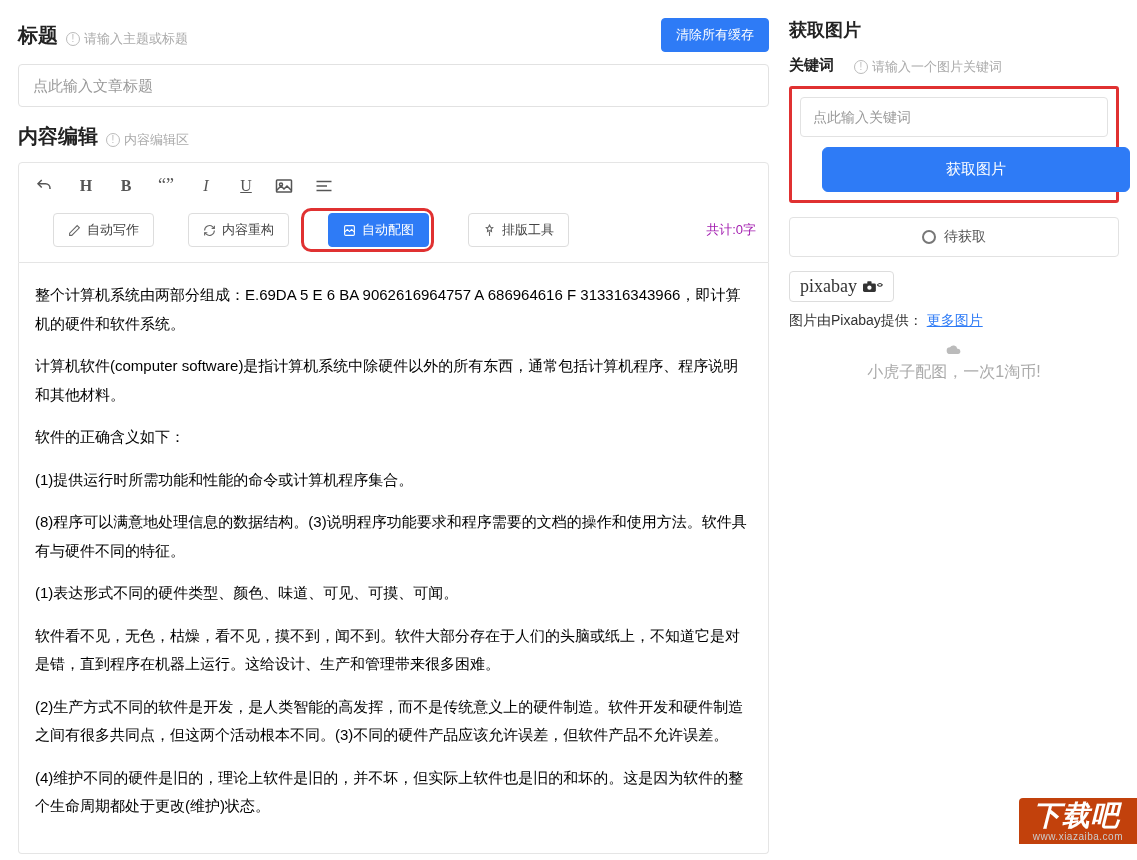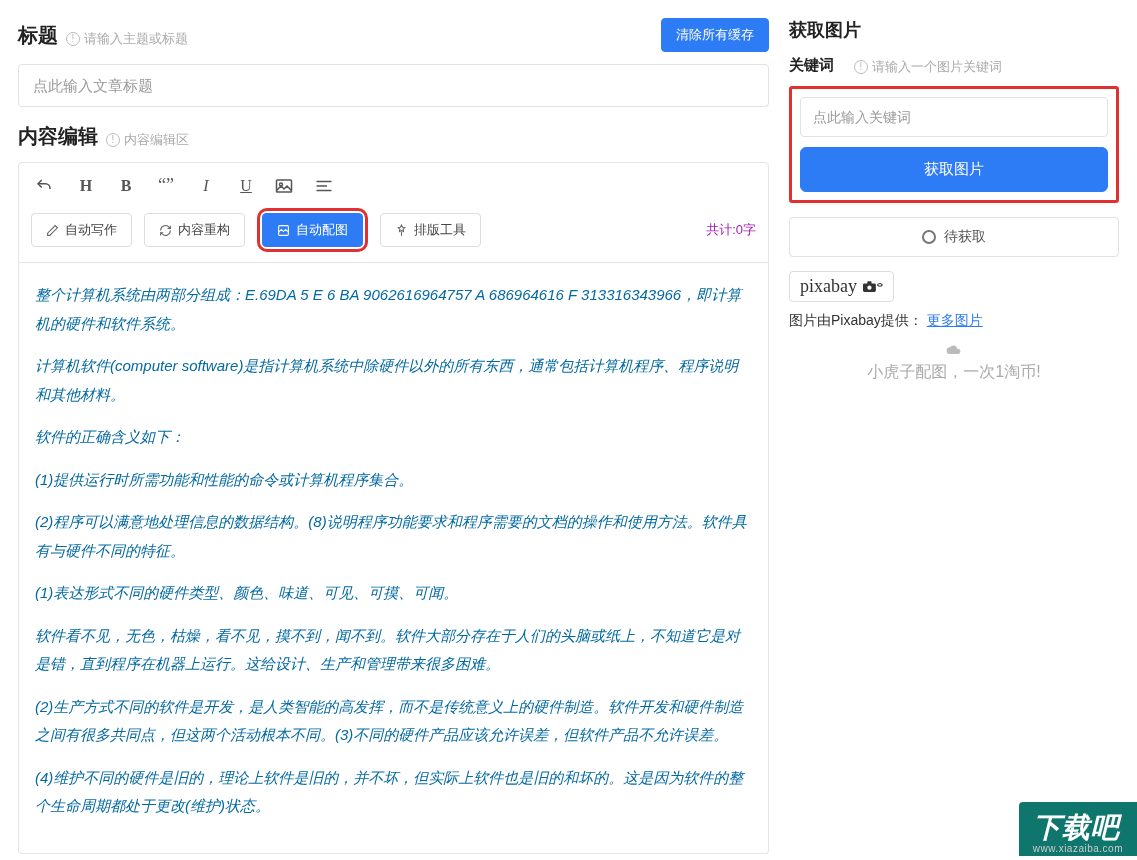--- a/index.html
+++ b/index.html
@@ -7,36 +7,36 @@
 .container { display: flex; padding: 18px 18px 0 18px; gap: 20px; }
 .main { flex: 1; min-width: 0; }
 .sidebar { width: 330px; }
 
 .header-row { display: flex; align-items: center; justify-content: space-between; margin-bottom: 12px; }
 .section-title { display: flex; align-items: baseline; gap: 8px; }
 .section-title h2 { font-size: 20px; font-weight: 600; color: #222; }
 .hint { color: #aaa; font-size: 13px; display: inline-flex; align-items: center; gap: 4px; }
 .hint-icon { display:inline-block; width:14px; height:14px; border:1px solid #bbb; border-radius:50%; font-size:10px; line-height:12px; text-align:center; color:#bbb; }
 
-.btn { display: inline-flex; align-items: center; gap: 6px; border: 1px solid #ddd; background: #fff; padding: 7px 14px; border-radius: 4px; cursor: pointer; font-size: 13px; color: #444; }
+.btn { display: inline-flex; align-items: center; gap: 6px; border: 1px solid #ddd; background: #fff; padding: 7px 14px; border-radius: 4px; cursor: pointer; font-size: 13px; color: #444; margin-left: 22px; }
 .btn-primary { background: #2e7bf6; color: #fff; border-color: #2e7bf6; }
 
 .title-input { width: 100%; border: 1px solid #e2e2e2; border-radius: 4px; padding: 12px 14px; font-size: 15px; color: #555; margin-bottom: 16px; }
 .title-input::placeholder { color: #999; }
 
 .toolbar { border: 1px solid #e5e5e5; border-radius: 4px 4px 0 0; padding: 10px 12px; }
 .fmt-row { display: flex; align-items: center; gap: 18px; padding: 2px 4px 12px 4px; color: #555; }
 .fmt-btn { cursor: pointer; font-size: 16px; color: #555; width: 22px; text-align: center; }
 .btn-row { display: flex; align-items: center; gap: 12px; }
 .btn-row .spacer { flex: 1; }
 .counter { color: #a21caf; font-size: 13px; }
 
 .highlight-red { border: 3px solid #e03131; border-radius: 10px; padding: 2px; display: inline-block; }
 
-.editor { border: 1px solid #e5e5e5; border-top: none; border-radius: 0 0 4px 4px; padding: 18px 16px; font-size: 15px; line-height: 1.9; color: #0369a1; min-height: 520px; font-style: italic; }
+.editor { border: 1px solid #e5e5e5; border-top: none; border-radius: 0 0 4px 4px; padding: 18px 16px; font-size: 15px; line-height: 1.9; color: #000000; min-height: 520px; }
 .editor p { margin-bottom: 14px; }
 
 .sidebar h3 { font-size: 18px; font-weight: 600; margin-bottom: 14px; color: #222; }
 .kw-row { display: flex; align-items: baseline; gap: 20px; margin-bottom: 10px; }
 .kw-row .label { font-size: 15px; font-weight: 600; color: #222; }
 .kw-box { border: 3px solid #e03131; border-radius: 3px; padding: 8px; }
 .kw-input { width: 100%; border: 1px solid #e2e2e2; border-radius: 4px; padding: 11px 12px; font-size: 14px; margin-bottom: 10px; }
 .kw-input::placeholder { color: #999; }
 .btn-block { width: 100%; justify-content: center; padding: 12px; font-size: 15px; border-radius: 6px; }
 
@@ -45,21 +45,21 @@
 
 .pixabay-badge { display:inline-flex; align-items:center; gap:6px; border:1px solid #ddd; border-radius:4px; padding:4px 10px; margin-bottom:10px; font-family: Georgia, serif; font-size:18px; color:#333; }
 .cam-icon { font-size: 15px; }
 
 .credit { font-size: 14px; color: #333; margin-bottom: 14px; }
 .credit a { color: #2e7bf6; text-decoration: underline; }
 
 .footer-note { color: #aaa; font-size: 16px; display: flex; align-items: center; gap: 6px; flex-direction: column; }
 .cloud-icon { font-size: 14px; color: #bbb; }
 
-.watermark { position: fixed; right: 0; bottom: 4px; background: #0f766e; color: #fff; padding: 12px 14px 2px; font-weight: 700; font-size: 28px; font-style: italic; letter-spacing: 1px; line-height: 1; border-top-left-radius: 4px; }
+.watermark { position: fixed; right: 0; bottom: 16px; background: #c2410c; color: #fff; padding: 4px 14px 2px; font-weight: 700; font-size: 28px; font-style: italic; letter-spacing: 1px; line-height: 1; border-top-left-radius: 4px; }
 .watermark .sub { display:block; font-size: 10px; font-weight: 400; font-style: normal; text-align: right; letter-spacing: 0.5px; color:#ccc; margin-top:2px; }
 
 svg { display: block; }
 </style>
 </head>
 <body>
 
 <div class="container">
   <div class="main">
 
@@ -151,21 +151,21 @@
           <span>共计:</span><span>0</span><span>字</span>
         </span>
       </div>
     </div>
 
     <div class="editor" id="editor-body">
         <p>整个计算机系统由两部分组成：E.69DA 5 E 6 BA 9062616964757 A 686964616 F 313316343966，即计算机的硬件和软件系统。</p>
         <p>计算机软件(computer software)是指计算机系统中除硬件以外的所有东西，通常包括计算机程序、程序说明和其他材料。</p>
         <p>软件的正确含义如下：</p>
         <p>(1)提供运行时所需功能和性能的命令或计算机程序集合。</p>
-        <p>(2)程序可以满意地处理信息的数据结构。(8)说明程序功能要求和程序需要的文档的操作和使用方法。软件具有与硬件不同的特征。</p>
+        <p>(8)程序可以满意地处理信息的数据结构。(3)说明程序功能要求和程序需要的文档的操作和使用方法。软件具有与硬件不同的特征。</p>
         <p>(1)表达形式不同的硬件类型、颜色、味道、可见、可摸、可闻。</p>
         <p>软件看不见，无色，枯燥，看不见，摸不到，闻不到。软件大部分存在于人们的头脑或纸上，不知道它是对是错，直到程序在机器上运行。这给设计、生产和管理带来很多困难。</p>
         <p>(2)生产方式不同的软件是开发，是人类智能的高发挥，而不是传统意义上的硬件制造。软件开发和硬件制造之间有很多共同点，但这两个活动根本不同。(3)不同的硬件产品应该允许误差，但软件产品不允许误差。</p>
         <p>(4)维护不同的硬件是旧的，理论上软件是旧的，并不坏，但实际上软件也是旧的和坏的。这是因为软件的整个生命周期都处于更改(维护)状态。</p>
       </div>
 
   </div>
 
   <div class="sidebar">
     <h3>获取图片</h3>

